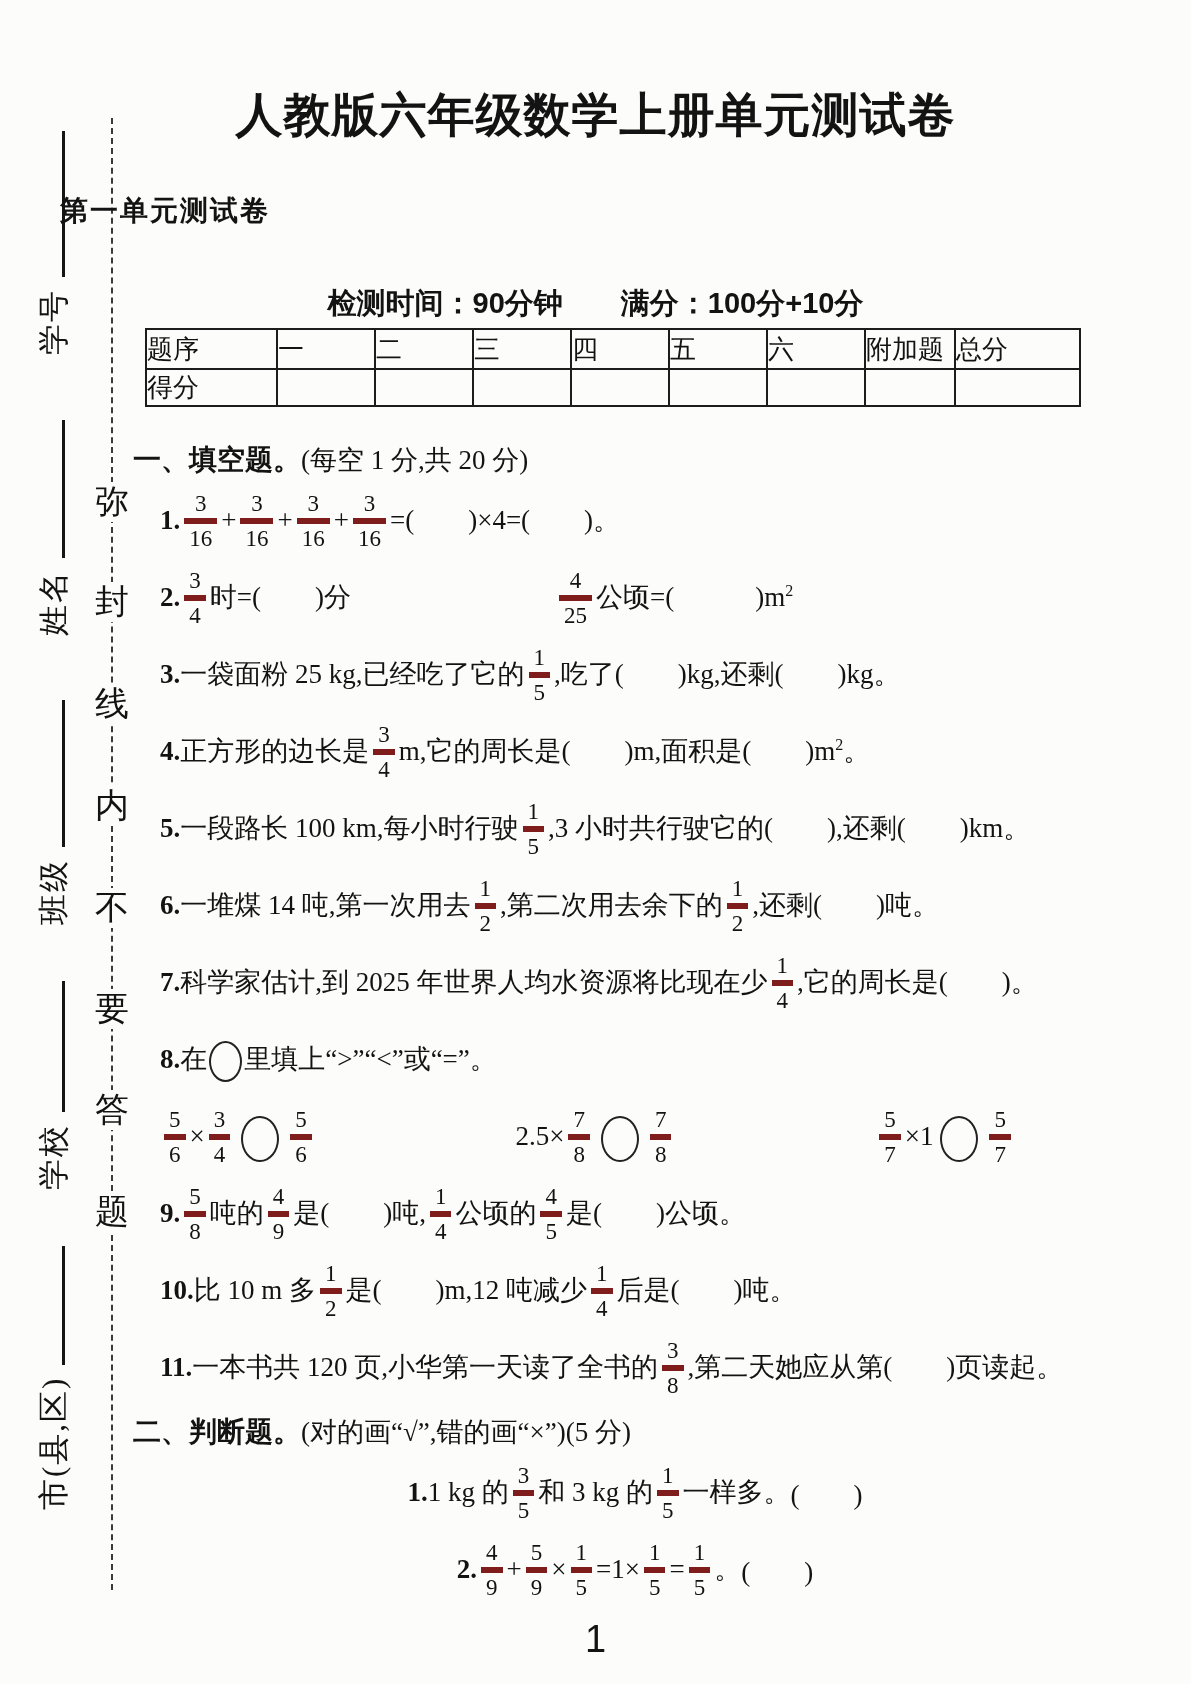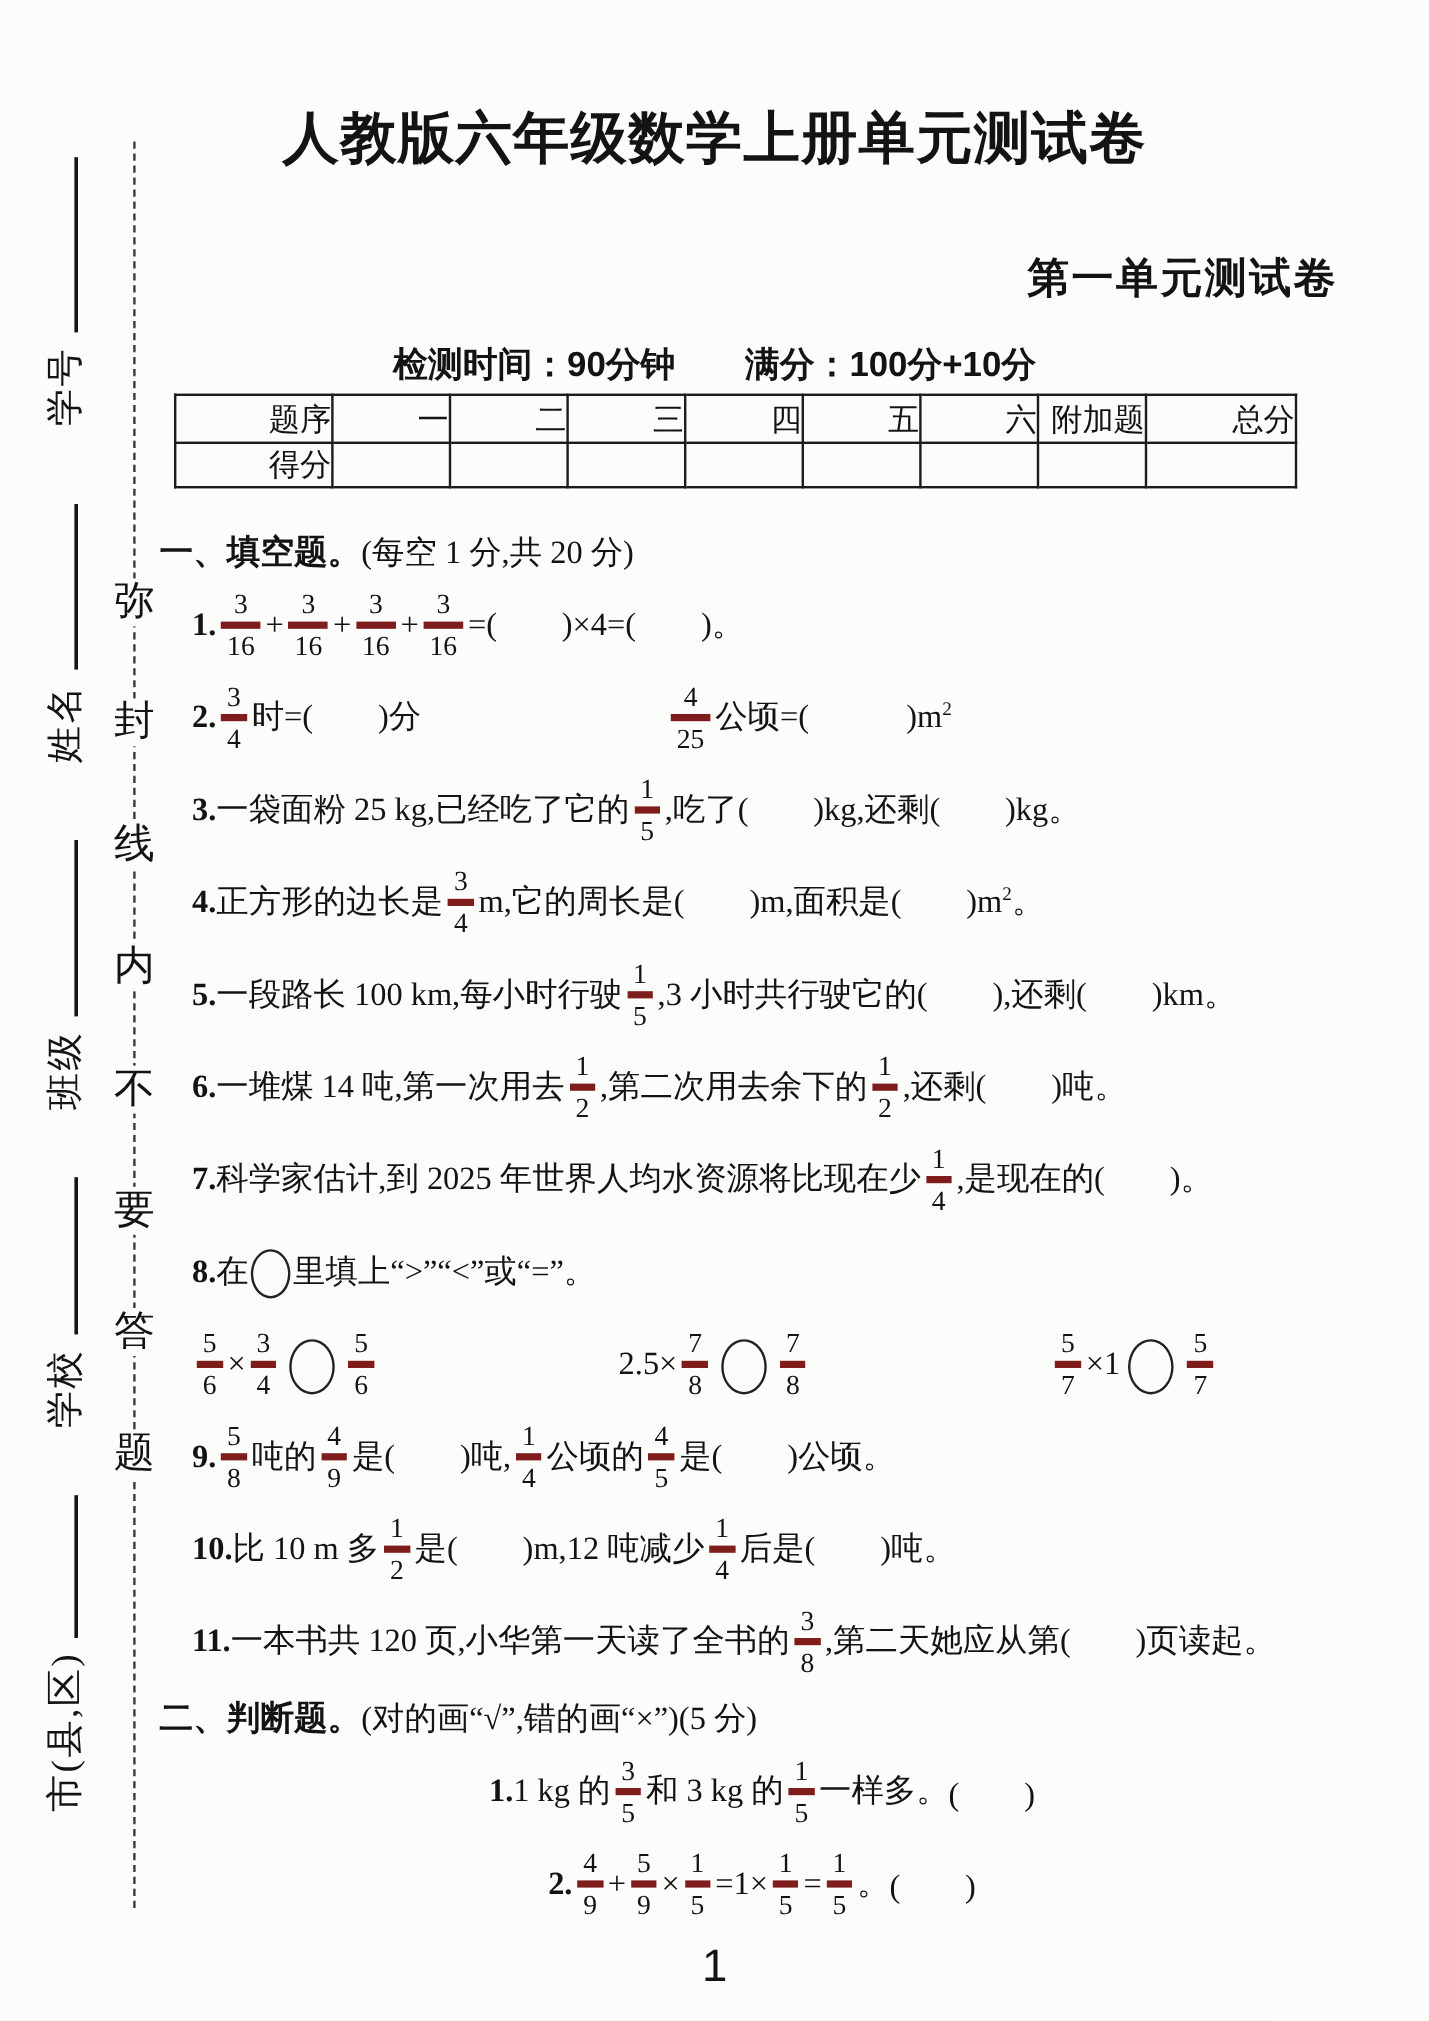--- a/index.html
+++ b/index.html
@@ -35,37 +35,37 @@
   .sf4{top:1190px; width:211px;}
   .sf5{top:1510px; width:266px;}
 
   
   .title {
     position:absolute; top:84px; left:60px; right:60px; margin:0;
     text-align:center; font-family:Liberation Mono, monospace;
     font-size:47px; font-weight:900; letter-spacing:1px;
   }
   .subtitle {
-    position:absolute; top:192px; left:60px; right:60px; margin:16px;
-    text-align:right; font-family:"Liberation Sans","DejaVu Sans",sans-serif;
-    font-size:35px; font-weight:900; letter-spacing:2px;
+    position:absolute; top:192px; left:60px; right:60px; margin:0;
+    text-align:left; font-family:"Liberation Sans","DejaVu Sans",sans-serif;
+    font-size:28px; font-weight:900; letter-spacing:2px;
   }
   .info {
     position:absolute; top:284px; left:60px; right:60px;
     text-align:center; font-family:"Liberation Sans","DejaVu Sans",sans-serif;
     font-size:29px; font-weight:bold;
   }
 
   
   .score-table {
     position:absolute; top:328px; left:145px;
     border-collapse:collapse; table-layout:fixed;
   }
   .score-table td {
-    border:2px solid #1c1c1c; text-align:right; vertical-align:middle;
+    border:2px solid #1c1c1c; text-align:left; vertical-align:middle;
     font-size:26px; padding:0; height:38px;
   }
   .score-table tr:last-child td { height:34px; }
   .score-table td.c0{width:129px;} .score-table td.cn{width:96px;}
   .score-table td.c7{width:88px;border-radius:16px;}  .score-table td.c8{width:123px;}
 
   
   .content { position:absolute; left:133px; top:402px; width:987px;margin-top:34px; }
   .sec-heading { height:48px; display:flex; align-items:center; }
   .hb {
@@ -229,21 +229,21 @@
             <span class="fd">2</span>
           </span><span>,第二次用去余下的</span><span class="frac">
             <span class="fn">1</span>
             <span class="fd">2</span>
           </span><span>,还剩(　　)吨。</span></span>
       </div>
       <div class="q">
         <span class="qline"><span class="qb">7.</span><span>科学家估计,到 2025 年世界人均水资源将比现在少</span><span class="frac">
             <span class="fn">1</span>
             <span class="fd">4</span>
-          </span><span>,是现在的(　　)。</span></span>
+          </span><span>,它的周长是(　　)。</span></span>
       </div>
       <div class="q">
         <span class="qline"><span class="qb">8.</span><span>在</span><span class="circle small"></span><span>里填上“&gt;”“&lt;”或“=”。</span></span>
       </div>
       <div class="q compare">
         <span class="qline"><span class="frac">
             <span class="fn">5</span>
             <span class="fd">6</span>
           </span><span>×</span><span class="frac">
             <span class="fn">3</span>

